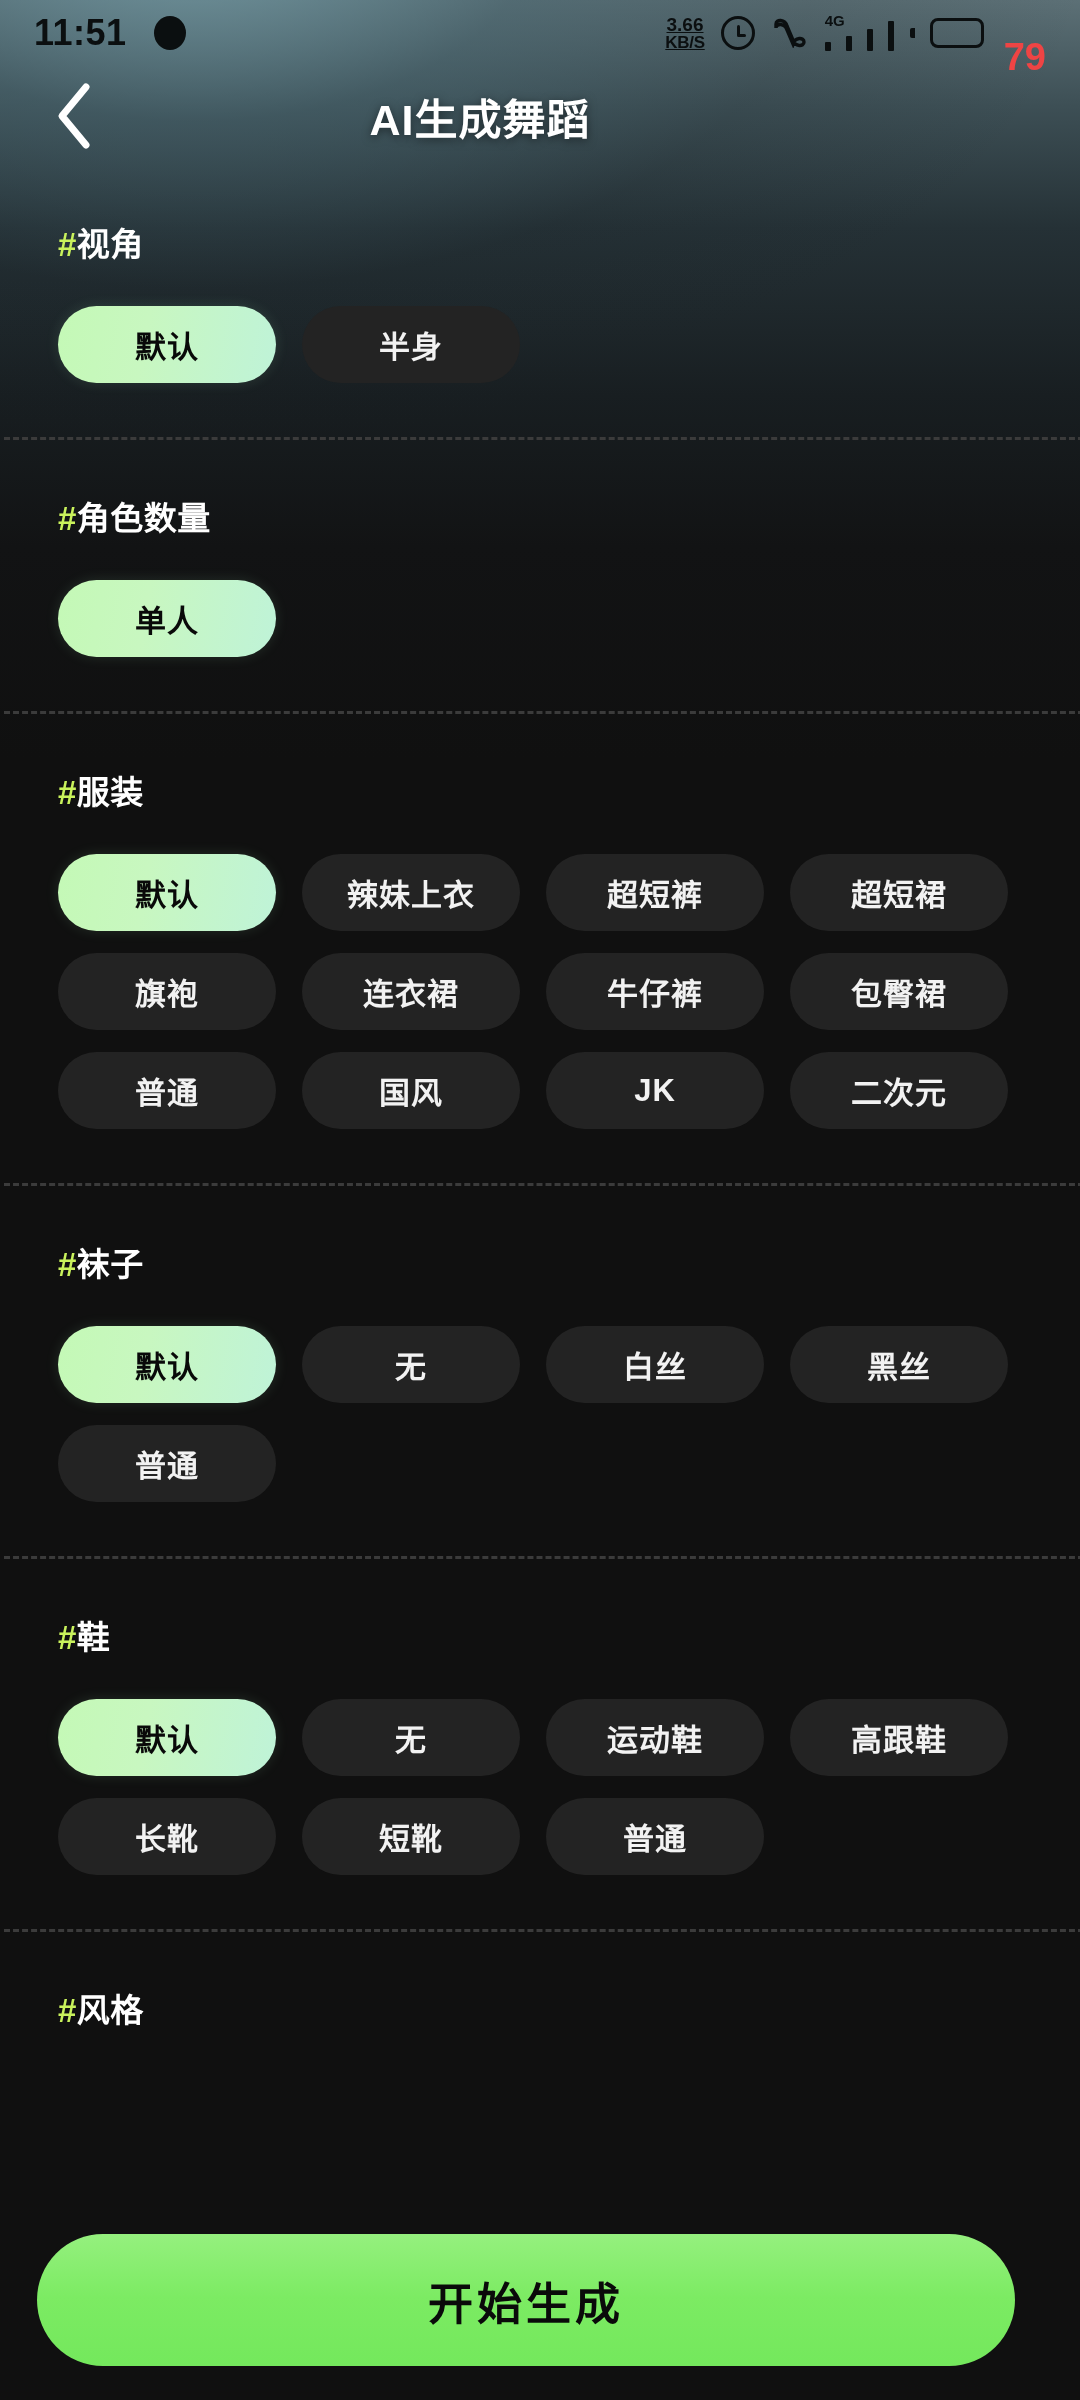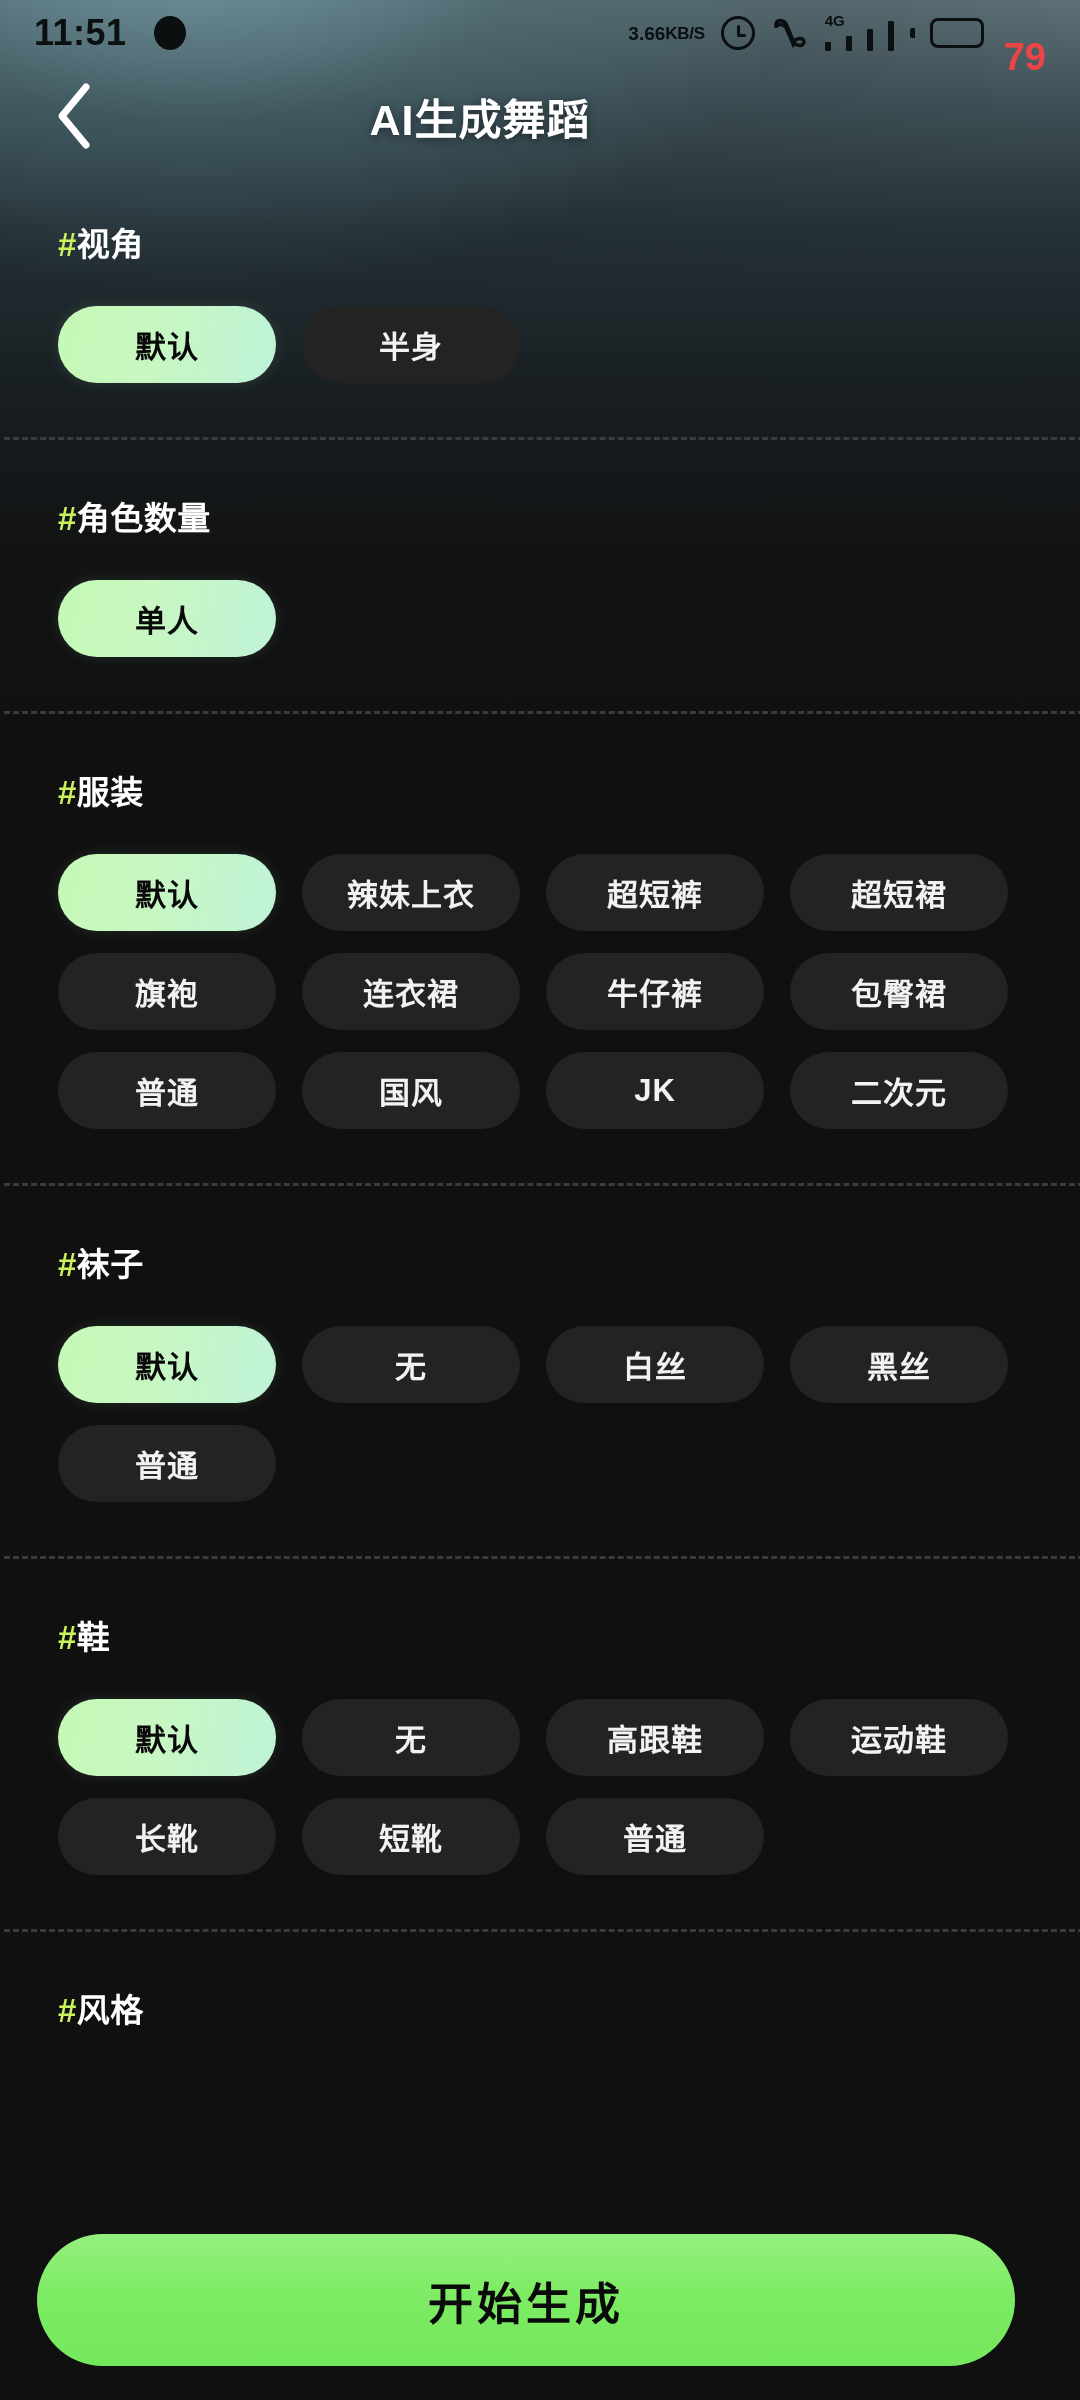--- a/index.html
+++ b/index.html
@@ -28,21 +28,21 @@
   
   #status-bar {
     position:absolute; left:0; top:0; width:1080px; height:66px;
     display:flex; align-items:center; justify-content:space-between;
     padding:0 34px; z-index:5;
   }
   .sb-left { display:flex; align-items:center; gap:27px; }
   .sb-time { color:#0b0f10; font-size:36px; font-weight:700; letter-spacing:0.5px; }
   .sb-dot { width:32px; height:34px; border-radius:50%; background:#0b0f10; }
   .sb-right { display:flex; align-items:center; gap:16px; }
-  .sb-net { display:flex; flex-direction:row; align-items:center; line-height:1.0; color:#0b0f10; font-weight:700; }
+  .sb-net { display:flex; flex-direction:column; align-items:center; line-height:1.0; color:#0b0f10; font-weight:700;text-decoration:underline; }
   .sb-net .n1 { font-size:19px; }
   .sb-net .n2 { font-size:17px; letter-spacing:-0.3px; }
   .icon-clock { width:34px; height:34px; border:3.5px solid #0b0f10; border-radius:50%; position:relative; }
   .icon-clock::before { content:""; position:absolute; left:13px; top:6px; width:3px; height:11px; background:#0b0f10; border-radius:2px; }
   .icon-clock::after { content:""; position:absolute; left:13px; top:15px; width:9px; height:3px; background:#0b0f10; border-radius:2px; }
   .icon-vpn { width:38px; height:34px; display:flex; align-items:center; justify-content:center; }
   .sig-wrap { display:flex; align-items:flex-end; gap:15px; position:relative; padding-top:6px; }
   .sig-4g { position:absolute; top:-3px; left:0; font-size:15px; font-weight:700; color:#0b0f10; }
   .sig-bar { width:6px; background:#0b0f10; border-radius:1px; }
   .sb1 { height:9px; } .sb2 { height:15px; } .sb3 { height:22px; } .sb4 { height:30px; }
@@ -214,22 +214,22 @@
           </div>
         </div>
       </div>
       <div class="divider"></div>
       <div class="section">
         <div class="section-inner">
           <div class="section-label"><span class="hash">#</span><span>鞋</span></div>
           <div class="chip-row">
             <div class="chip selected">默认</div>
             <div class="chip">无</div>
+            <div class="chip">运动鞋</div>
             <div class="chip">高跟鞋</div>
-            <div class="chip">运动鞋</div>
             <div class="chip">长靴</div>
             <div class="chip">短靴</div>
             <div class="chip">普通</div>
           </div>
         </div>
       </div>
       <div class="divider"></div>
       <div class="section">
         <div class="section-inner">
           <div class="section-label"><span class="hash">#</span><span>风格</span></div>

